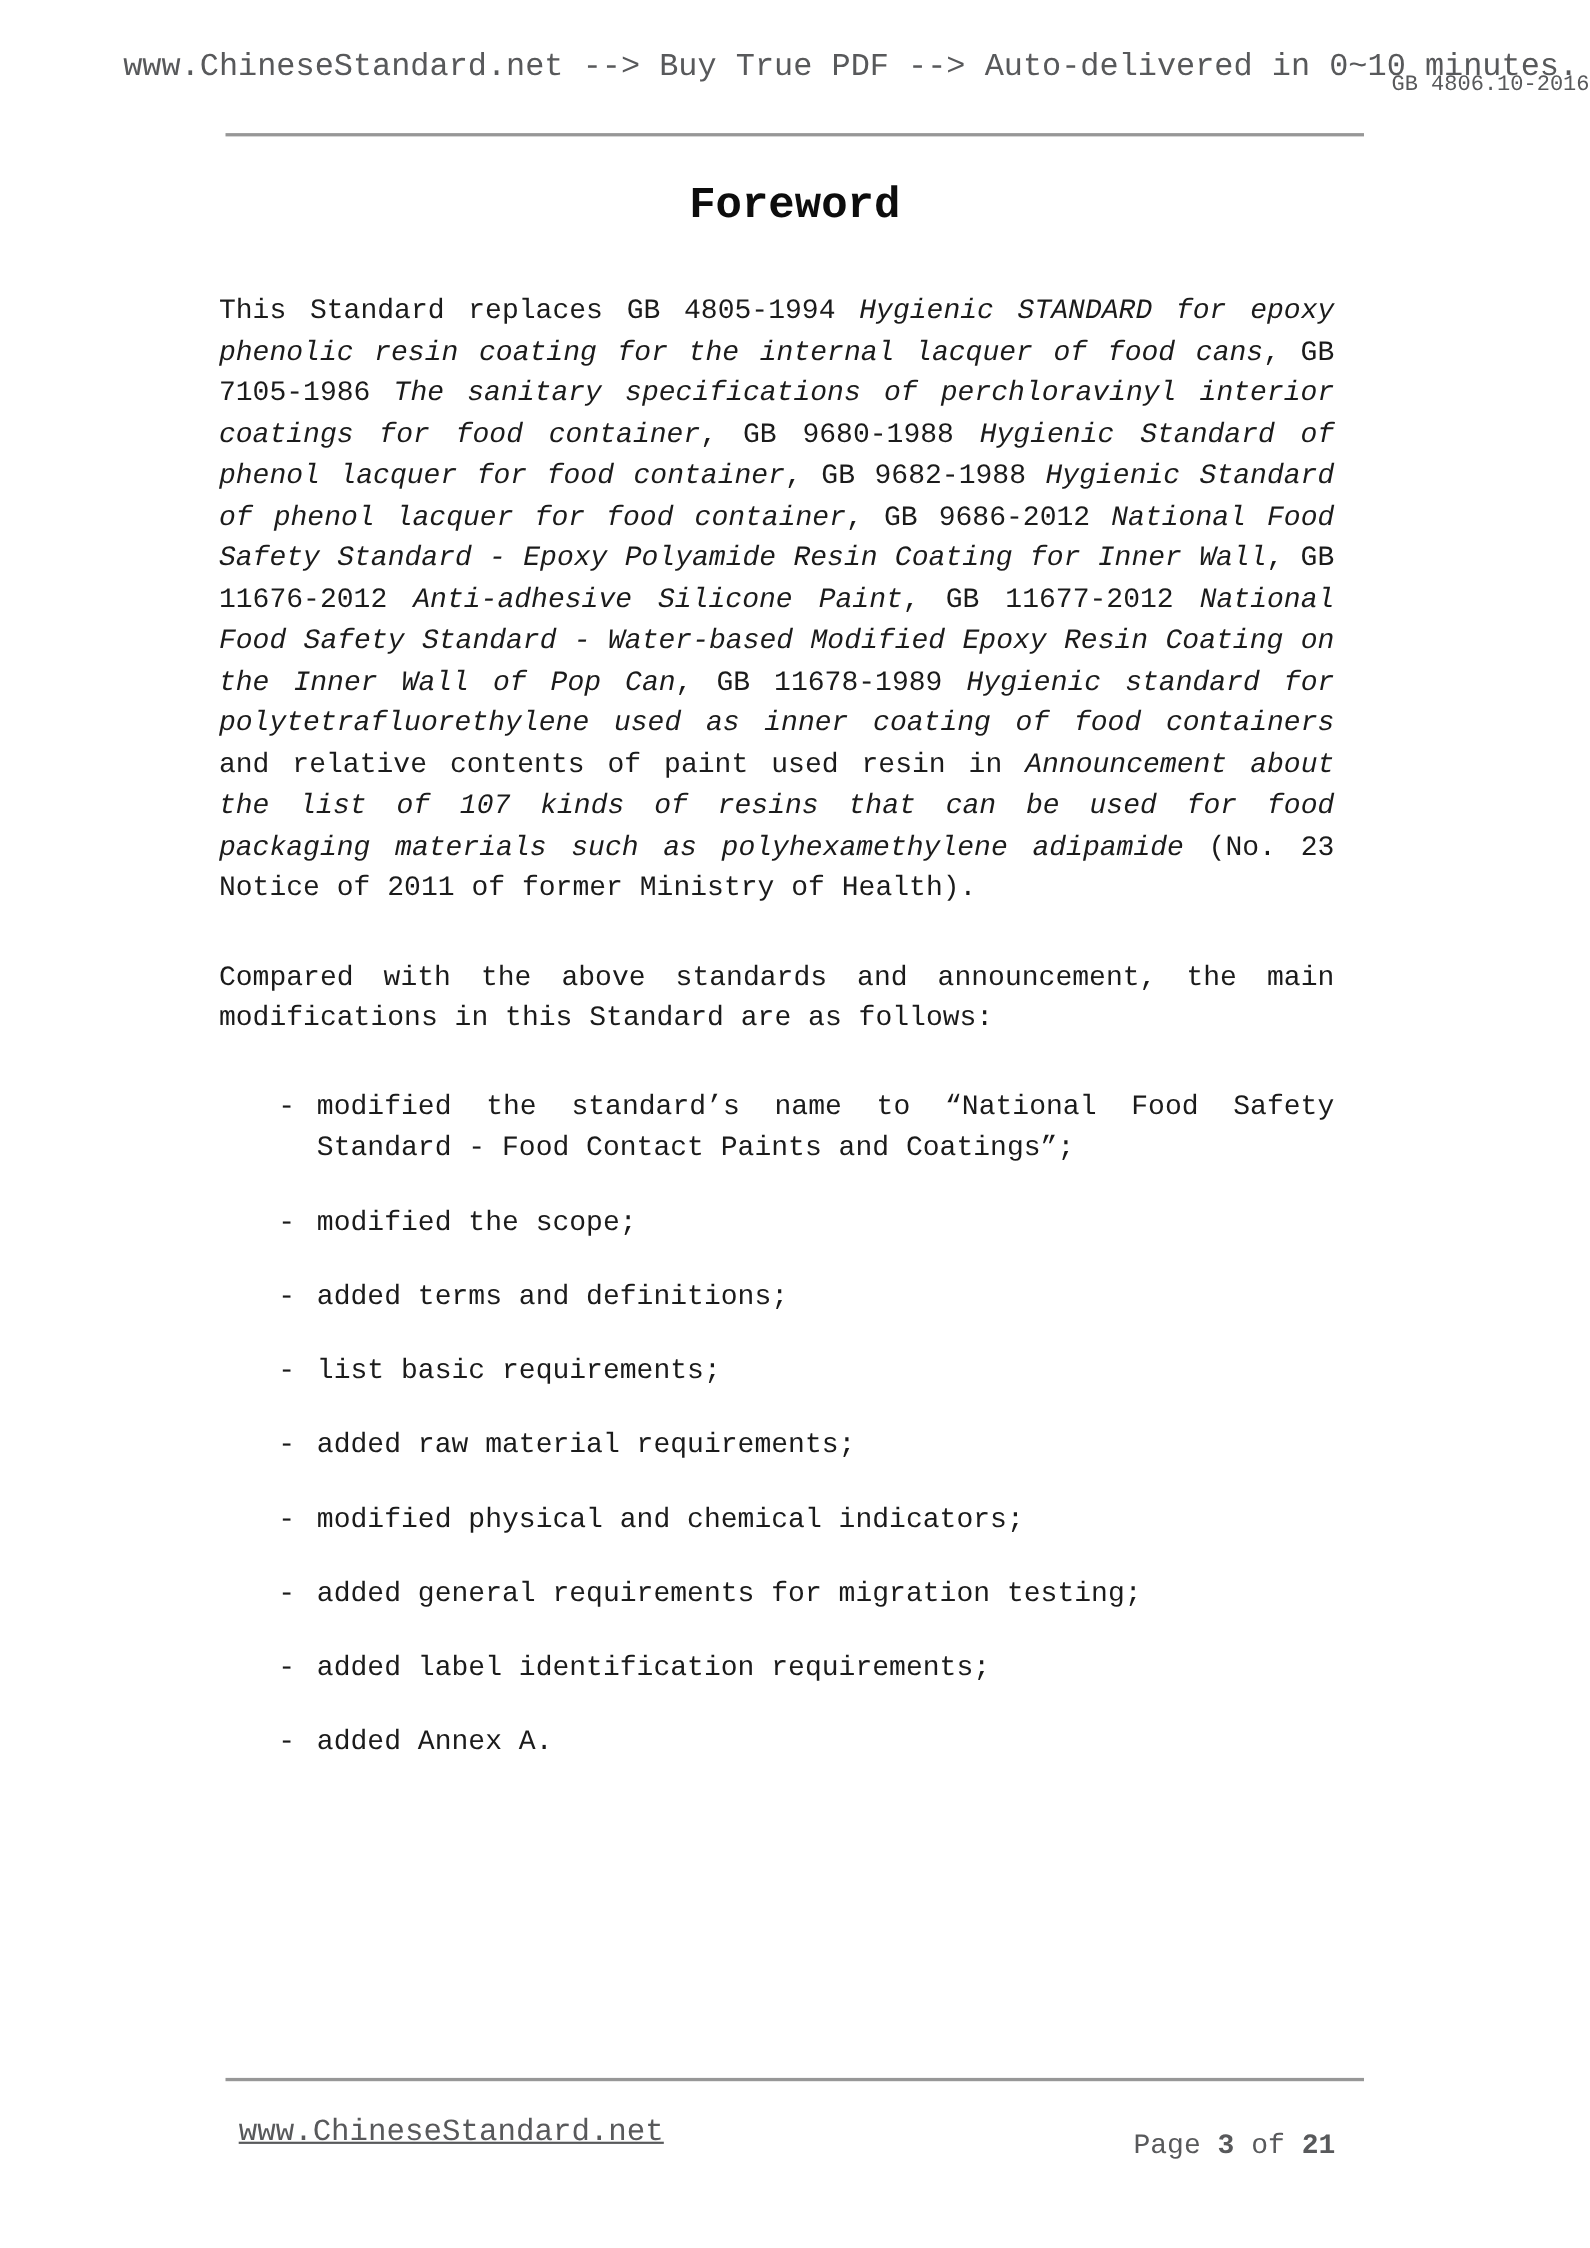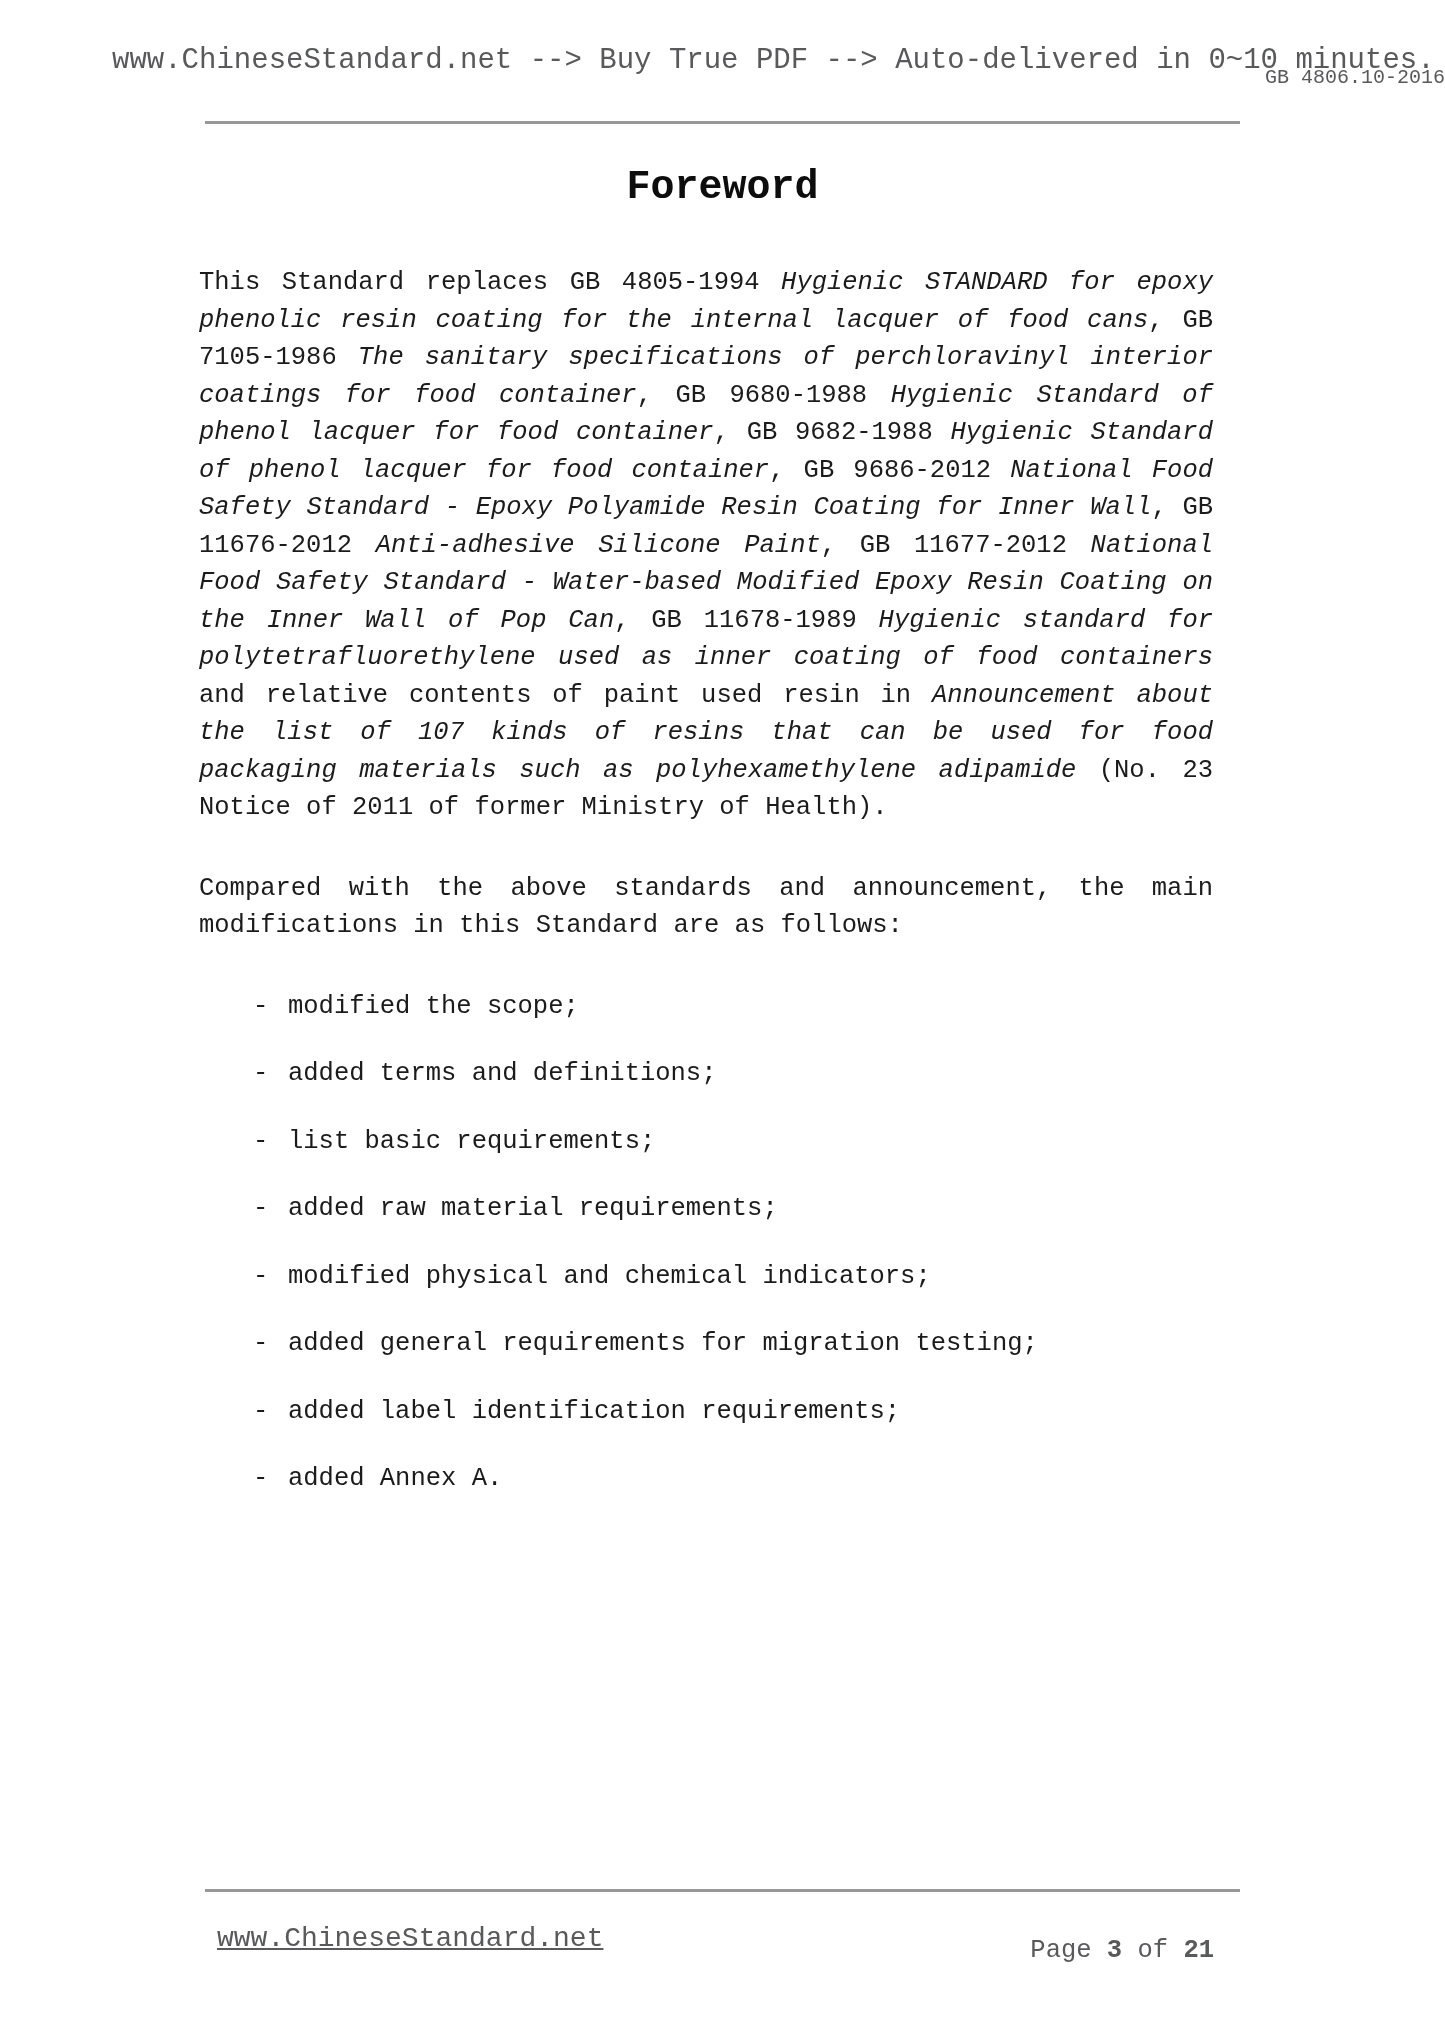--- a/index.html
+++ b/index.html
@@ -102,20 +102,21 @@
 
   <main class="content">
 
     <p class="para"><span>This Standard replaces GB 4805-1994 </span><span class="it">Hygienic STANDARD for epoxy phenolic resin coating for the internal lacquer of food cans</span><span>, GB 7105-1986 </span><span class="it">The sanitary specifications of perchloravinyl interior coatings for food container</span><span>, GB 9680-1988 </span><span class="it">Hygienic Standard of phenol lacquer for food container</span><span>, GB 9682-1988 </span><span class="it">Hygienic Standard of phenol lacquer for food container</span><span>, GB 9686-2012 </span><span class="it">National Food Safety Standard - Epoxy Polyamide Resin Coating for Inner Wall</span><span>, GB 11676-2012 </span><span class="it">Anti-adhesive Silicone Paint</span><span>, GB 11677-2012 </span><span class="it">National Food Safety Standard - Water-based Modified Epoxy Resin Coating on the Inner Wall of Pop Can</span><span>, GB 11678-1989 </span><span class="it">Hygienic standard for polytetrafluorethylene used as inner coating of food containers</span><span> and relative contents of paint used resin in </span><span class="it">Announcement about the list of 107 kinds of resins that can be used for food packaging materials such as polyhexamethylene adipamide</span><span> (No. 23 Notice of 2011 of former Ministry of Health).</span></p>
 
     <p class="para">Compared with the above standards and announcement, the main modifications in this Standard are as follows:</p>
 
     <ul class="mod-list">
         <li>
         <span class="dash">-</span>
+        <span class="li-text">modified the standard’s name to “National Food Safety Standard - Food Contact Paints and Coatings”;</span>
       </li>
         <li>
         <span class="dash">-</span>
         <span class="li-text">modified the scope;</span>
       </li>
         <li>
         <span class="dash">-</span>
         <span class="li-text">added terms and definitions;</span>
       </li>
         <li>

